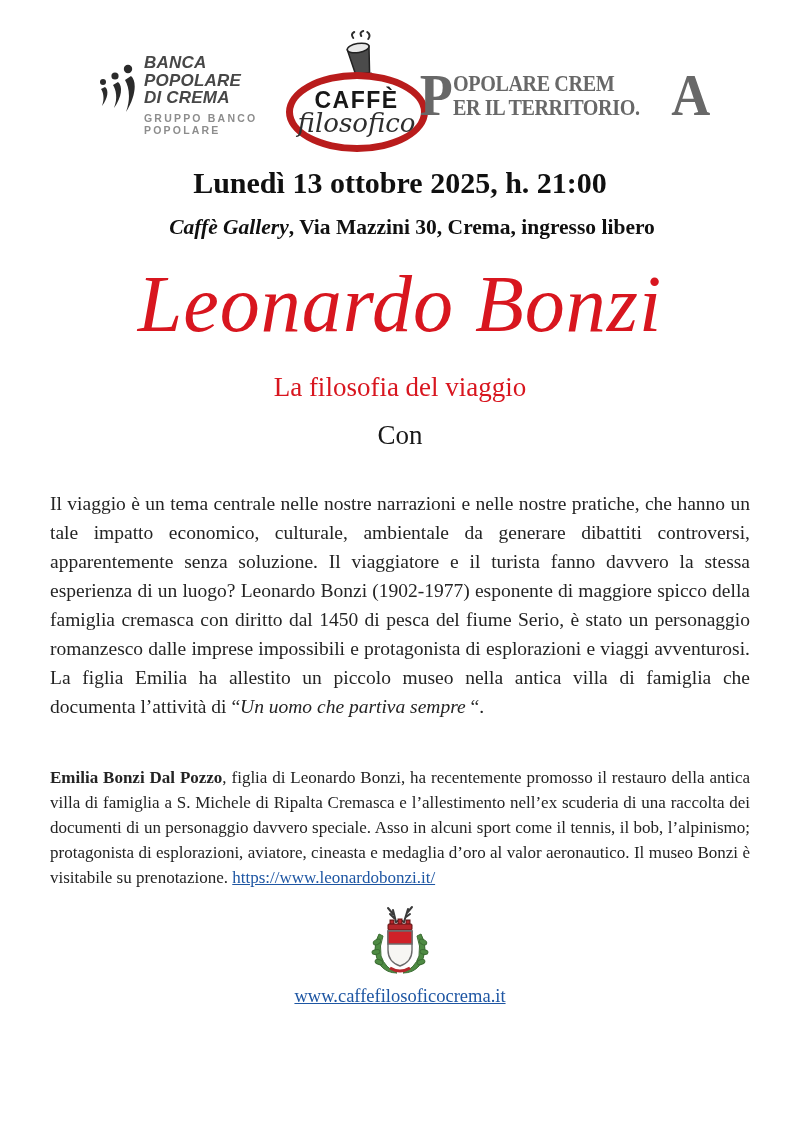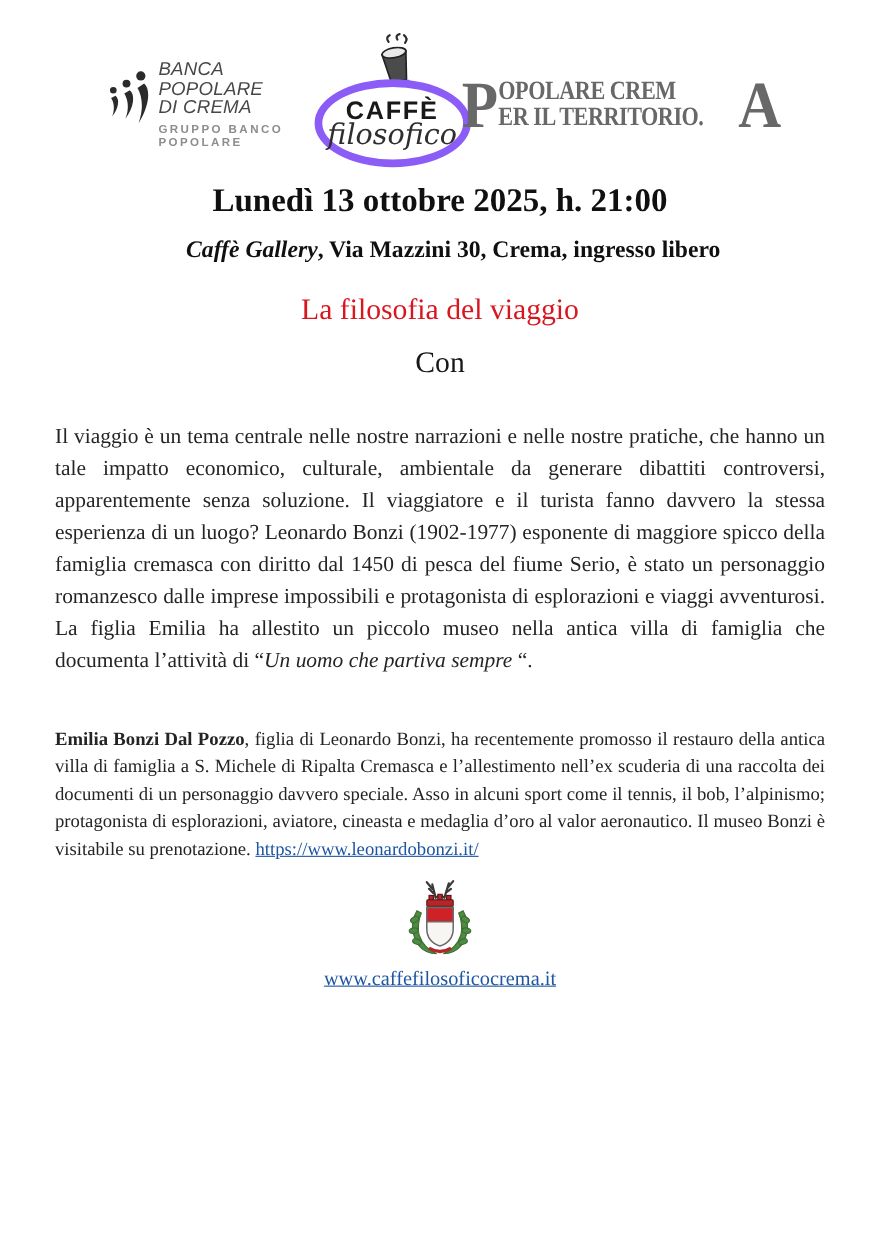--- a/index.html
+++ b/index.html
@@ -16,28 +16,28 @@
     overflow:hidden;position:relative;text-align:center;
   }
 
   
   .logos-row{
     display:flex;justify-content:space-between;align-items:center;
     padding:38px 88px 0 96px;height:152px;
   }
   .logo-banca{display:flex;align-items:center;gap:8px;text-align:left;}
   .banca-text{font-family:"Liberation Sans", sans-serif;}
-  .banca-line{font-weight:normal;font-style:italic;font-size:17px;line-height:1.05;color:#474747;letter-spacing:.2px;}
+  .banca-line{font-weight:bold;font-style:italic;font-size:17px;line-height:1.05;color:#474747;letter-spacing:.2px;}
   .banca-sub{font-size:10.5px;letter-spacing:2.2px;color:#8d8d8d;margin-top:5px;font-weight:bold;}
 
   .logo-caffe{position:relative;width:150px;height:120px;margin-top:-6px;}
   .caffe-cup{position:absolute;top:-2px;left:50%;transform:translateX(-46%);}
   .caffe-oval{
     position:absolute;bottom:0;left:50%;transform:translateX(-50%);
-    width:142px;height:80px;border:7px solid #8b5cf6;border-radius:50%;
+    width:142px;height:80px;border:7px solid #b91c1c;border-radius:50%;
     display:flex;flex-direction:column;align-items:center;justify-content:center;background:#fff;
   }
   .caffe-caps{font-family:"Liberation Sans", sans-serif;font-weight:bold;font-size:23px;letter-spacing:1.5px;color:#181818;line-height:1;}
   .caffe-script{font-style:italic;font-size:26px;color:#2e2e2e;line-height:1;margin-top:-2px;font-family:"DejaVu Serif", serif;}
 
   .logo-popolare{display:flex;align-items:center;color:#686868;font-weight:bold;}
   .pop-big{font-size:60px;line-height:.8;transform:scaleX(.9);}
   .pop-lines{display:flex;flex-direction:column;transform:scaleX(.84);transform-origin:left center;margin:0 -6px 0 -2px;}
   .pop-line{font-size:24px;line-height:1.02;letter-spacing:-.5px;white-space:nowrap;text-align:left;}
 
@@ -122,20 +122,21 @@
         <span class="pop-line">ER IL TERRITORIO.</span>
       </span>
       <span class="pop-big">A</span>
     </div>
 
   </div>
 
   
   <div class="date-line">Lunedì 13 ottobre 2025, h. 21:00</div>
   <div class="venue-line"><span class="seg-italic">Caffè Gallery</span><span>, Via Mazzini 30, Crema, ingresso libero</span></div>
+  <div class="main-title">Leonardo Bonzi</div>
   <div class="subtitle">La filosofia del viaggio</div>
   <div class="con-label">Con</div>
 
   
   <p class="body-p p1"><span>Il viaggio è un tema centrale nelle nostre narrazioni e nelle nostre pratiche, che hanno un tale impatto economico, culturale, ambientale da generare dibattiti controversi, apparentemente senza soluzione. Il viaggiatore e il turista fanno davvero la stessa esperienza di un luogo?  Leonardo Bonzi (1902-1977) esponente di maggiore spicco della famiglia cremasca con diritto dal 1450 di pesca del fiume Serio, è stato un personaggio romanzesco dalle imprese impossibili e protagonista di esplorazioni e viaggi avventurosi.  La figlia Emilia ha allestito un piccolo museo nella antica villa di famiglia che documenta l’attività di “</span><span class="seg-italic">Un uomo che partiva sempre</span><span> “.</span></p>
   <p class="body-p p2"><span class="seg-bold">Emilia Bonzi Dal Pozzo</span><span>, figlia di Leonardo Bonzi, ha recentemente promosso il restauro della antica villa di famiglia a S. Michele di Ripalta Cremasca e l’allestimento nell’ex scuderia di una raccolta dei documenti di un personaggio davvero speciale. Asso in alcuni sport come il tennis, il bob, l’alpinismo; protagonista di esplorazioni, aviatore, cineasta e medaglia d’oro al valor aeronautico. Il museo Bonzi è visitabile su prenotazione. </span><a class="seg-link" href="#">https://www.leonardobonzi.it/</a></p>
 
   
   <div class="crest-wrap">
     <svg width="86" height="80" viewBox="0 0 86 80" aria-hidden="true">

